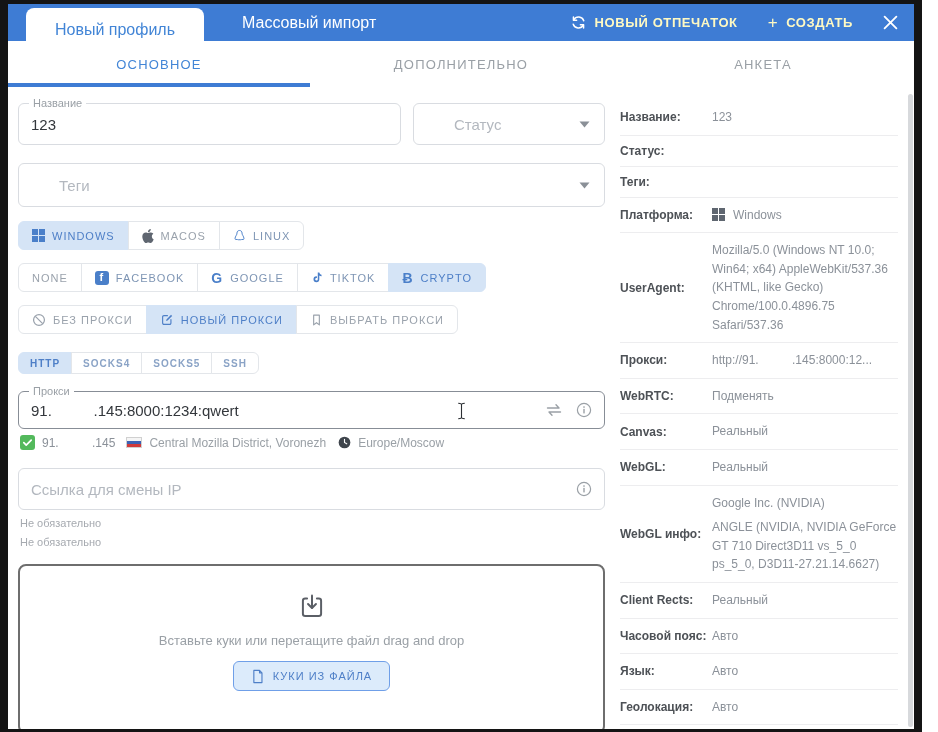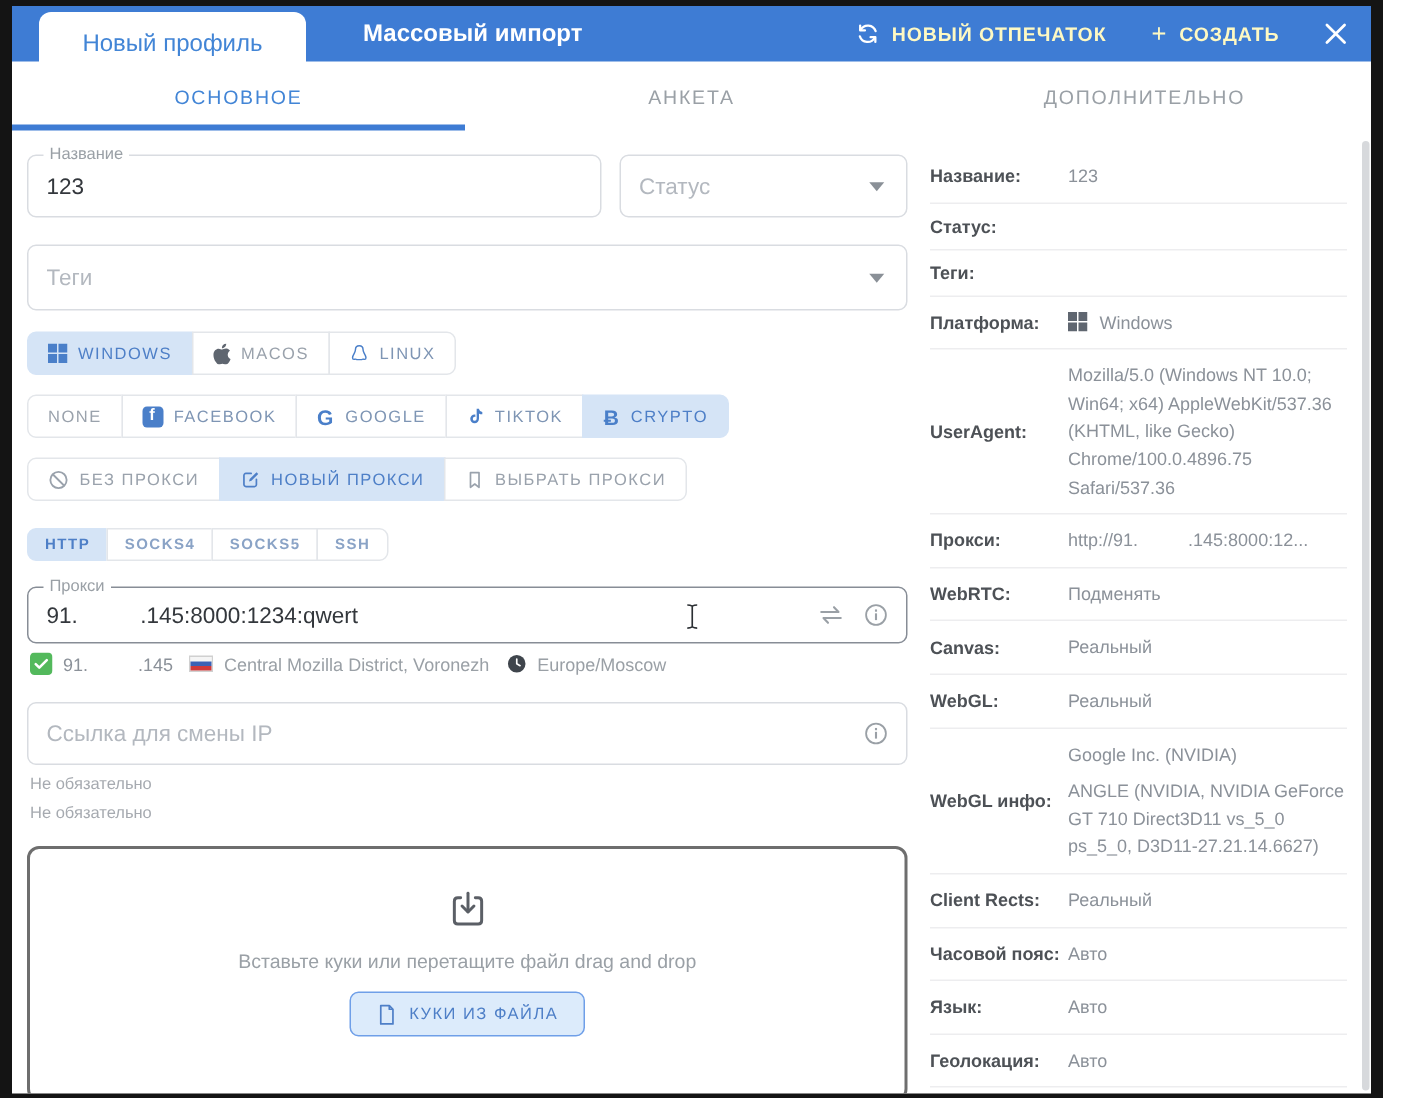--- a/index.html
+++ b/index.html
@@ -9,21 +9,21 @@
   .app{ position:relative; width:922px; height:732px; background:#fff;
         border-left:8px solid #141414; border-right:8px solid #141414;
         border-top:4px solid #141414; border-bottom:3px solid #141414; overflow:hidden; }
 
   
   .header{ position:relative; height:37px; background:#3e7cd4; display:flex; align-items:center; z-index:2; }
   .tab-active{ position:absolute; left:18px; top:4px; width:178px; height:44px; background:#fff;
                border-radius:8px 8px 0 0; display:flex; align-items:center; justify-content:center;
                color:#4285d6; font-size:16px; z-index:3; }
   .tab-inactive{ position:absolute; left:206px; top:0; height:37px; padding:0 28px; display:flex;
-                 align-items:center; color:#fff; font-size:16px; cursor:default;font-weight:bold; }
+                 align-items:center; color:#fff; font-size:16px; cursor:default; }
   .header-right{ margin-left:auto; display:flex; align-items:center; gap:30px; padding-right:16px; }
   .hbtn{ display:flex; align-items:center; gap:8px; color:#fef9c3; font-size:13px; font-weight:bold;
          letter-spacing:.6px; background:none; border:none; cursor:pointer; }
   .close-btn{ background:none; border:none; cursor:pointer; display:flex; align-items:center; }
 
   
   .subtabs{ position:relative; height:46px; display:flex; background:#fff; }
   .subtab{ flex:1; display:flex; align-items:center; justify-content:center; font-size:13px;
            letter-spacing:1.2px; color:#9aa0a6; background:none; border:none; cursor:pointer; }
   .subtab.active{ color:#4285d6; }
@@ -35,21 +35,21 @@
   .summary-col{ flex:1; padding:13px 16px 0 10px; }
 
   
   .field{ position:relative; border:1px solid #d9dce1; border-radius:6px; height:42px;
           display:flex; align-items:center; background:#fff; }
   .field .flabel{ position:absolute; top:-7px; left:10px; background:#fff; padding:0 4px;
                   font-size:11px; color:#9aa0a6; line-height:13px; }
   .field input{ flex:1; border:none; outline:none; font:15px "Liberation Sans","DejaVu Sans",sans-serif;
                 color:#33373c; padding:0 12px; background:transparent; white-space:pre; min-width:0; }
   .field input::placeholder{ color:#b3b8bf; }
-  .select{ cursor:pointer; }
+  .select{ cursor:pointer;padding-left:28px; }
   .select .ph{ flex:1; padding:0 12px; font-size:15px; color:#b3b8bf; }
   .caret{ margin-right:14px; display:flex; }
   .row1{ display:flex; gap:12px; margin-top:0; }
   .row1 .name-f{ width:383px; }
   .row1 .status-f{ flex:1; }
   .tags-f{ margin-top:18px; height:44px; }
 
   
   .btn-group{ display:flex; margin-top:13px; }
   .chip{ display:flex; align-items:center; gap:7px; height:29px; padding:0 13px; background:#fff;
@@ -139,22 +139,22 @@
           <svg width="15" height="15" viewBox="0 0 14 14">
               <path d="M1.5 1.5l11 11M12.5 1.5l-11 11" stroke="#fff" stroke-width="1.7" stroke-linecap="round"></path>
             </svg>
         </span>
       </button>
     </div>
   </div>
 
   <div class="subtabs">
     <button class="subtab active">ОСНОВНОЕ</button>
+    <button class="subtab">ДОПОЛНИТЕЛЬНО</button>
     <button class="subtab">АНКЕТА</button>
-    <button class="subtab">ДОПОЛНИТЕЛЬНО</button>
     <div class="subtab-indicator"></div>
   </div>
 
   <div class="main">
 
     <div class="form-col">
 
       <div class="row1">
         <div class="field name-f">
           <span class="flabel">Название</span>

